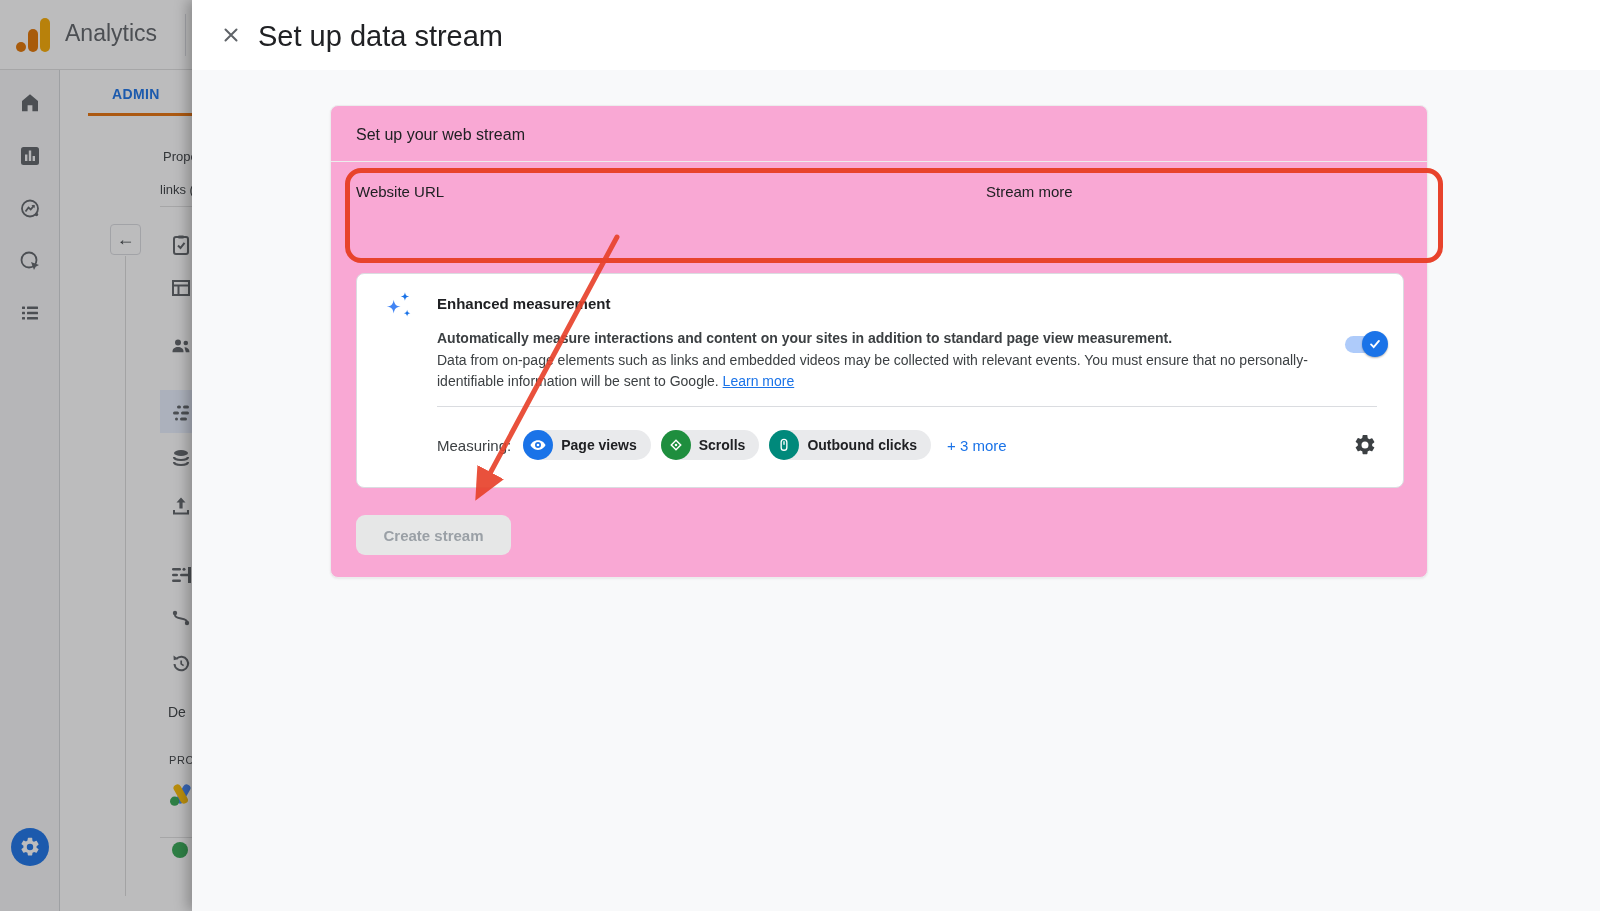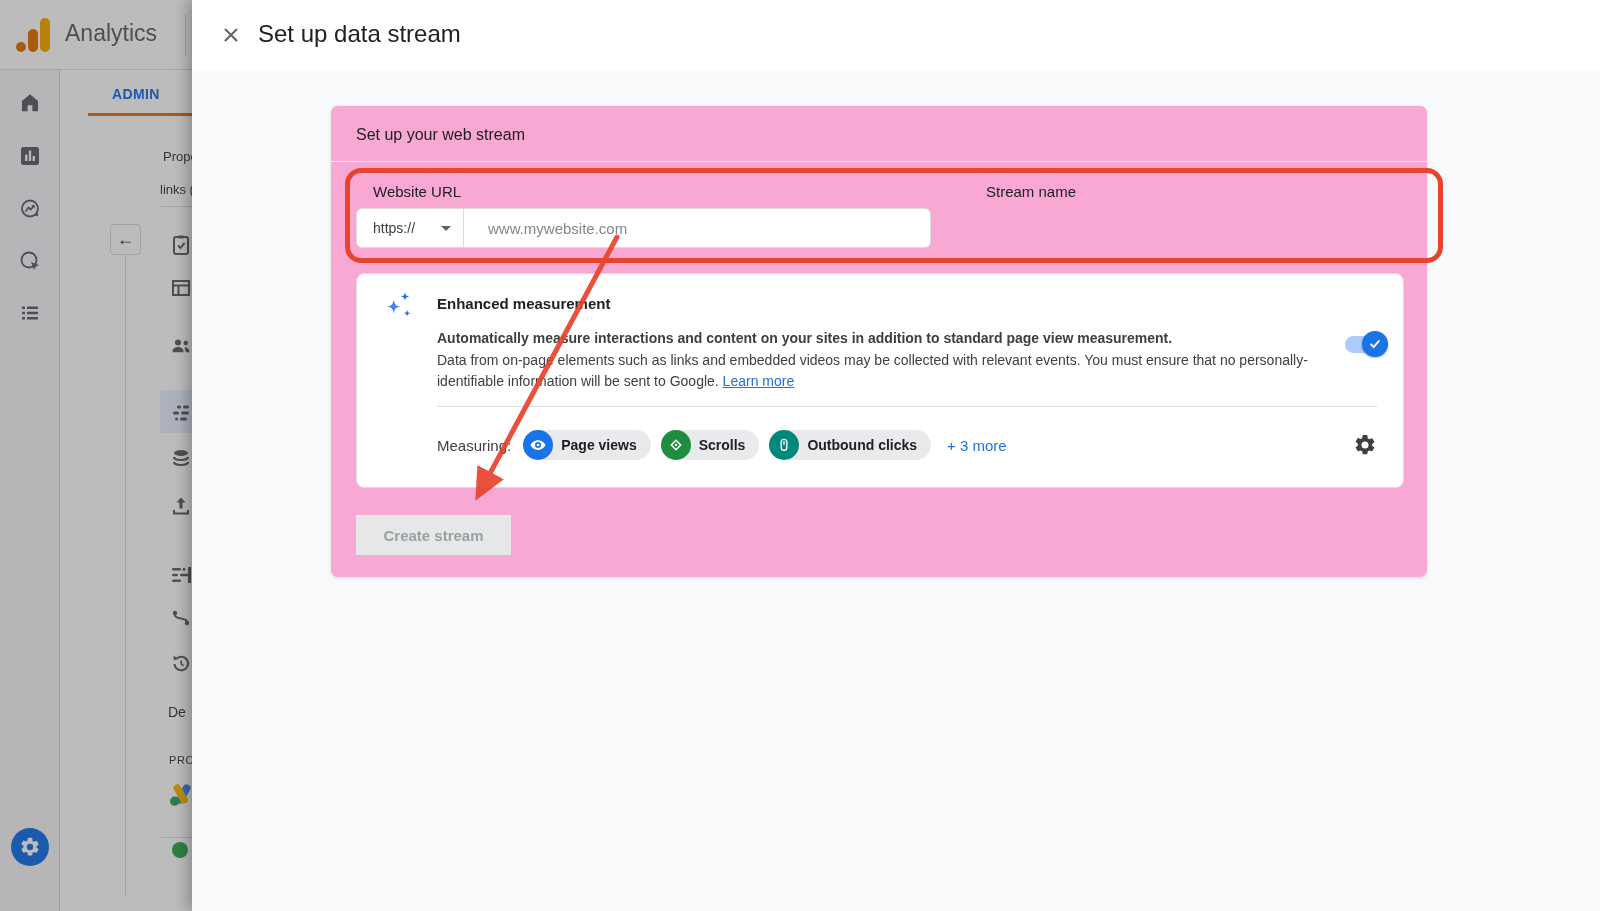--- a/index.html
+++ b/index.html
@@ -35,29 +35,29 @@
   .ads-logo { position:absolute; left:108px; top:712px; width:28px; height:26px; }
   .col-divider2 { position:absolute; left:100px; top:767px; width:32px; height:1px; background:#e0e0e0; }
   .green-dot { position:absolute; left:112px; top:772px; width:16px; height:16px; border-radius:50%; background:#34a853; }
 
   .scrim { position:absolute; left:0; top:0; width:192px; height:911px; background:rgba(32,33,36,0.30); z-index:5; }
 
   
   .modal { position:absolute; left:192px; top:0; width:1408px; height:911px; z-index:10; box-shadow:-5px 0 12px rgba(0,0,0,0.25); }
   .modal-header { position:absolute; left:0; top:0; width:100%; height:70px; background:#fff; }
   .close-x { position:absolute; left:28px; top:24px; width:22px; height:22px; cursor:pointer; }
-  .modal-title { position:absolute; left:66px; top:20px; font-size:24px; color:#202124;text-align:center; }
+  .modal-title { position:absolute; left:66px; top:20px; font-size:29px; color:#202124;text-align:center; }
   .modal-body { position:absolute; left:0; top:70px; width:100%; height:841px; background:#f8f9fa; }
 
   .card { position:absolute; left:138px; top:35px; width:1098px; height:473px; background:#f9a8d4; border:1px solid #eceded; border-radius:8px; box-shadow:0 1px 2px rgba(60,64,67,.08); }
   .card-heading { position:absolute; left:25px; top:20px; font-size:16px; color:#202124; }
   .card-divider { position:absolute; left:0; top:55px; width:100%; height:1px; background:#eceded; }
 
   .field-label { position:absolute; font-size:15px; color:#202124; }
-  .lbl-url { left:42px; top:77px; }
+  .lbl-url { left:25px; top:77px; }
   .lbl-stream { left:655px; top:77px; }
 
   .url-group { position:absolute; left:25px; top:102px; width:575px; height:40px; border:1px solid #dadce0; border-radius:6px; background:#fff; display:flex; align-items:stretch; }
   .protocol { width:107px; border-right:1px solid #dadce0; display:flex; align-items:center; padding-left:16px; font-size:14px; color:#3c4043; position:relative; cursor:pointer; }
   .caret-down { position:absolute; right:12px; top:17px; width:0; height:0; border-left:5px solid transparent; border-right:5px solid transparent; border-top:5px solid #5f6368; }
   .url-input { flex:1; border:none; outline:none; padding-left:24px; font-size:15px; font-family:"Liberation Sans",sans-serif; color:#202124; background:transparent; border-radius:6px; }
   .url-input::placeholder, .stream-input::placeholder { color:#80868b; opacity:1; }
   .stream-input { position:absolute; left:655px; top:102px; width:418px; height:40px; border:1px solid #dadce0; border-radius:6px; background:#fff; outline:none; padding-left:16px; font-size:15px; font-family:"Liberation Sans",sans-serif; color:#202124; }
 
   .enh-box { position:absolute; left:25px; top:167px; width:1048px; height:215px; border:1px solid #dadce0; border-radius:8px; background:#fff; }
@@ -72,21 +72,21 @@
 
   .enh-divider { position:absolute; left:80px; top:132px; width:940px; height:1px; background:#dadce0; }
   .measure-row { position:absolute; left:80px; top:156px; width:940px; height:30px; display:flex; align-items:center; }
   .measure-label { font-size:15px; color:#3c4043; margin-right:12px; }
   .chip { position:relative; height:30px; line-height:30px; padding:0 14px 0 38px; background:#e9eaec; border-radius:15px; font-size:14px; font-weight:bold; color:#202124; margin-right:10px; white-space:nowrap; }
   .chip-ic { position:absolute; left:0; top:0; width:30px; height:30px; border-radius:50%; display:flex; align-items:center; justify-content:center; }
   .ic-blue { background:#1a73e8; } .ic-green { background:#1e8e3e; } .ic-teal { background:#00897b; }
   .more-link { font-size:15px; color:#1a73e8; margin-left:6px; cursor:pointer; white-space:nowrap; }
   .measure-gear { margin-left:auto; width:24px; height:24px; cursor:pointer; }
 
-  .create-btn { position:absolute; left:25px; top:409px; width:155px; height:40px; background:#e6e7e7; border:none; border-radius:0; font-size:15px; font-weight:bold; color:#9aa0a6; font-family:"Liberation Sans",sans-serif; }
+  .create-btn { position:absolute; left:25px; top:409px; width:155px; height:40px; background:#e6e7e7; border:none; border-radius:9px; font-size:15px; font-weight:bold; color:#9aa0a6; font-family:"Liberation Sans",sans-serif; }
 
   
   .anno-rect { position:absolute; left:345px; top:168px; width:1098px; height:95px; border:5px solid #e8432c; border-radius:16px; z-index:25; pointer-events:none; }
   .anno-arrow { position:absolute; left:0; top:0; z-index:26; pointer-events:none; }
 </style>
 </head>
 <body>
 
 <div class="stage">
 
@@ -222,29 +222,22 @@
           <path d="M6 6 18 18 M18 6 6 18" stroke="#5f6368" stroke-width="2.2" stroke-linecap="round" fill="none"></path>
         </svg>
       <div class="modal-title">Set up data stream</div>
     </div>
     <div class="modal-body">
       <div class="card">
         <div class="card-heading">Set up your web stream</div>
         <div class="card-divider"></div>
 
         <div class="field-label lbl-url">Website URL</div>
-        <div class="url-group">
-          <div class="protocol">
-            <span>https://</span>
-            <span class="caret-down"></span>
-          </div>
-          <input class="url-input" type="text" placeholder="www.mywebsite.com" style="">
-        </div>
-
-        <div class="field-label lbl-stream">Stream name</div>
+
+        <div class="field-label lbl-stream">Stream more</div>
 
         <div class="enh-box">
           <svg class="sparkle" viewBox="0 0 28 28">
             <path d="M10 9C10.8 13.5 12 14.7 16.5 15.5 12 16.3 10.8 17.5 10 22 9.2 17.5 8 16.3 3.5 15.5 8 14.7 9.2 13.5 10 9Z" fill="#4285f4"></path>
             <path d="M20.5 2C21 4.8 21.7 5.5 24.5 6 21.7 6.5 21 7.2 20.5 10 20 7.2 19.3 6.5 16.5 6 19.3 5.5 20 4.8 20.5 2Z" fill="#1a73e8"></path>
             <path d="M22.5 18.5C22.9 20.7 23.4 21.2 25.6 21.6 23.4 22 22.9 22.5 22.5 24.7 22.1 22.5 21.6 22 19.4 21.6 21.6 21.2 22.1 20.7 22.5 18.5Z" fill="#1a73e8"></path>
           </svg>
           <div class="enh-title">Enhanced measurement</div>
           <div class="enh-desc">
             <span class="lead">Automatically measure interactions and content on your sites in addition to standard page view measurement.</span><span>Data from on-page elements such as links and embedded videos may be collected with relevant events. You must ensure that no personally-identifiable information will be sent to Google. </span><a class="learn-more">Learn more</a>

